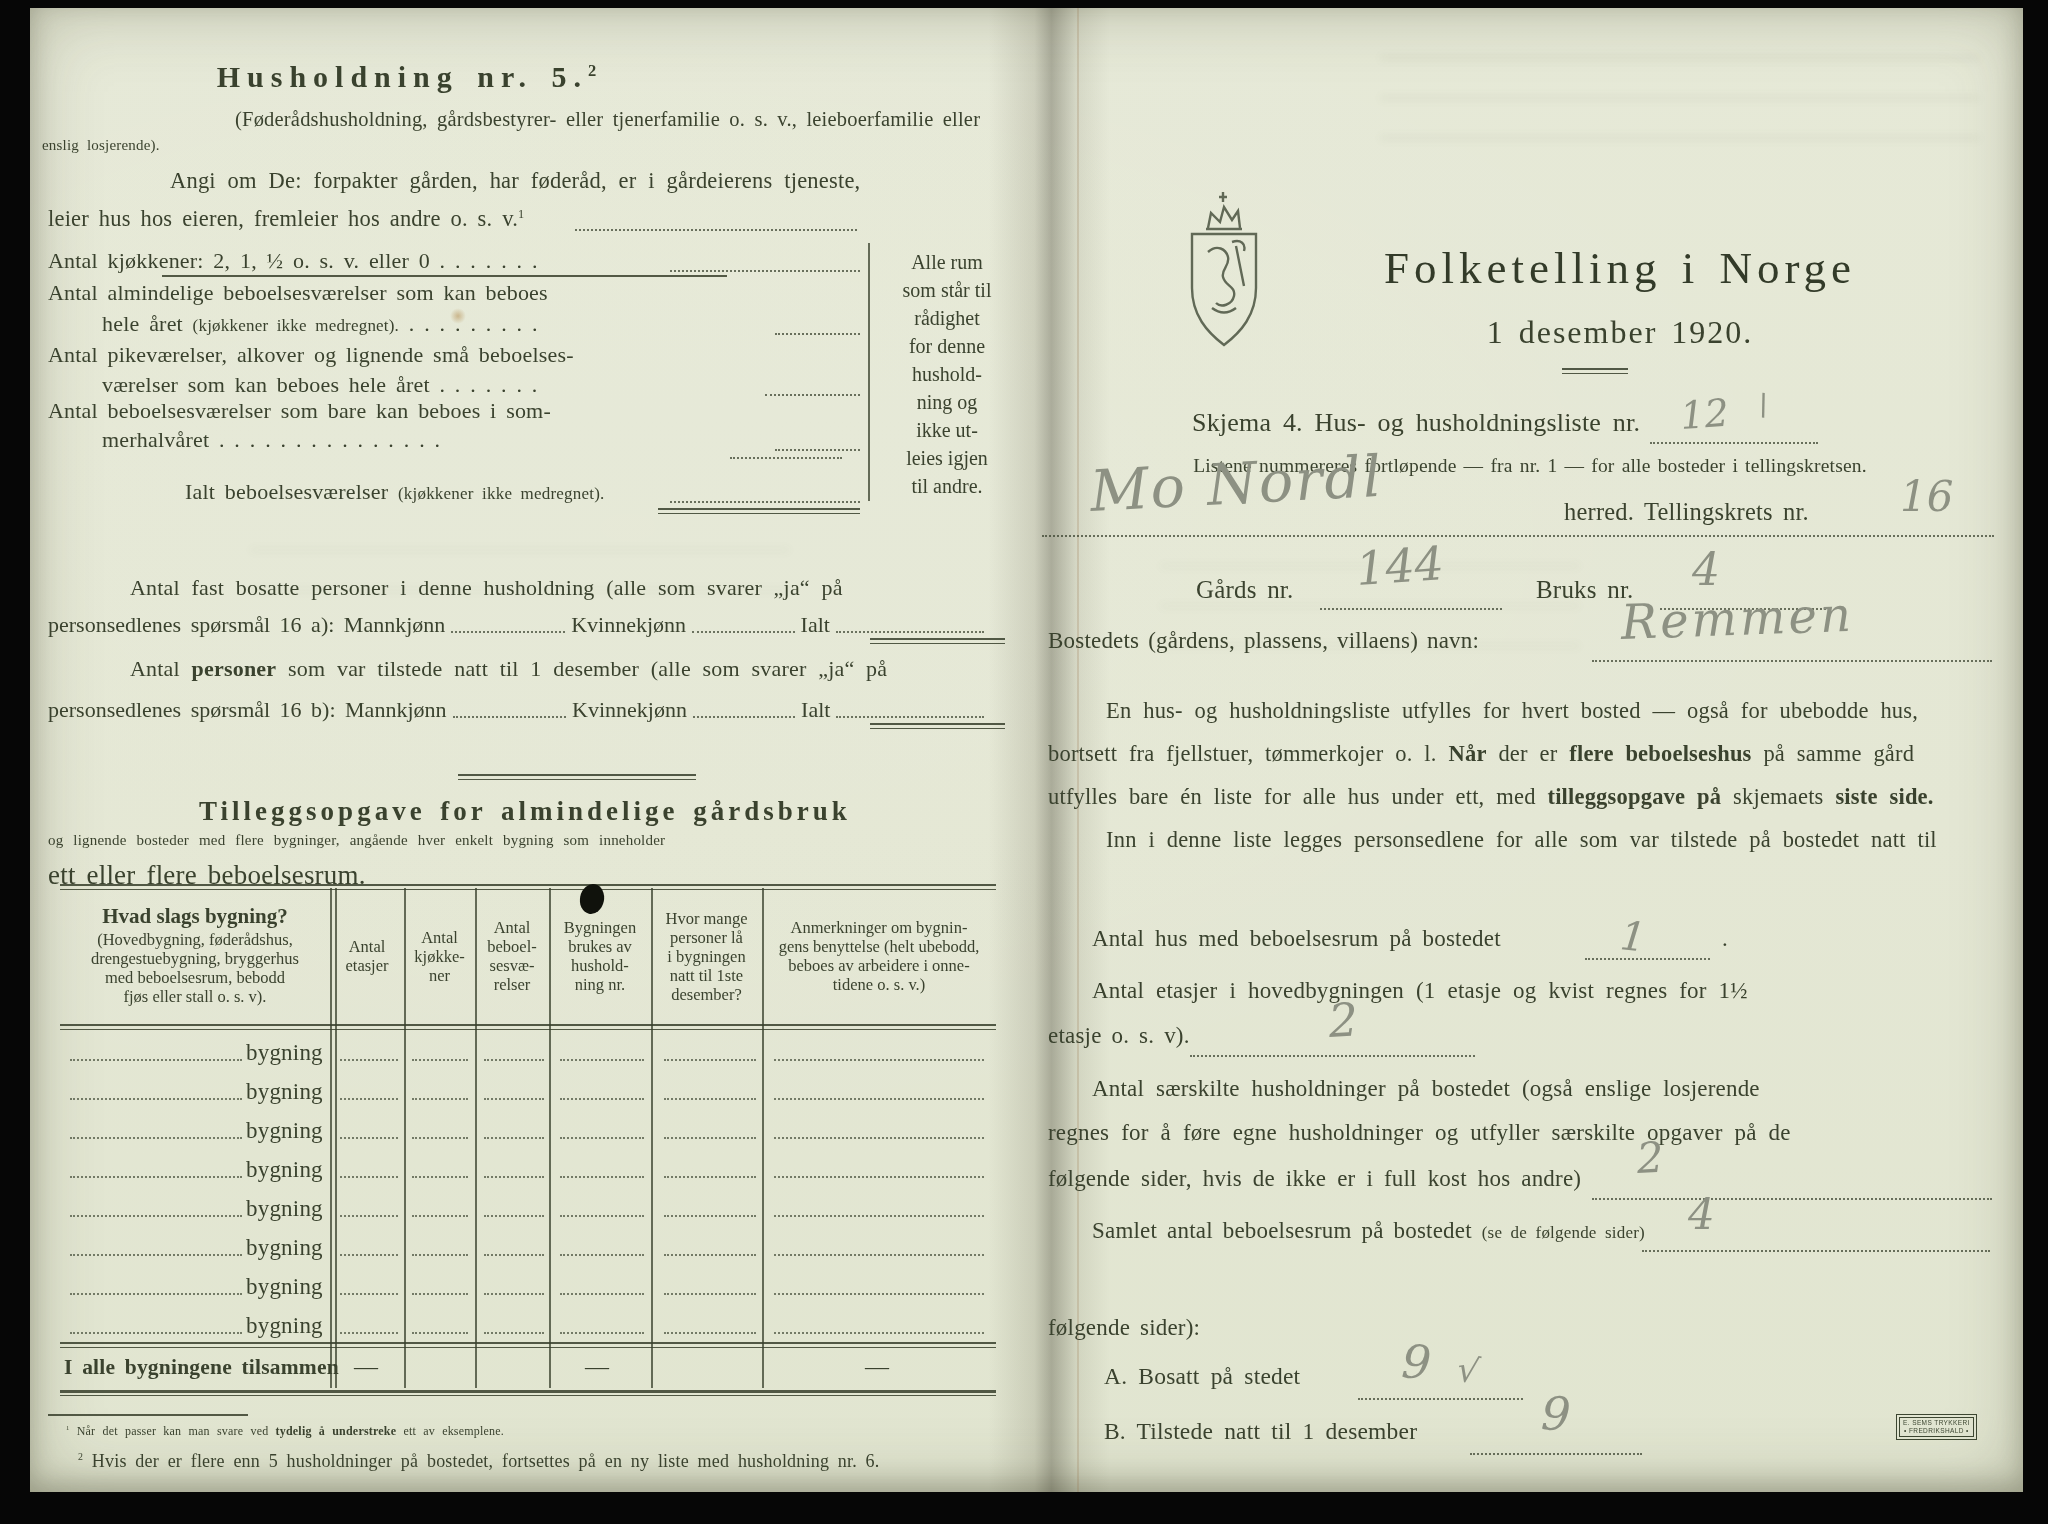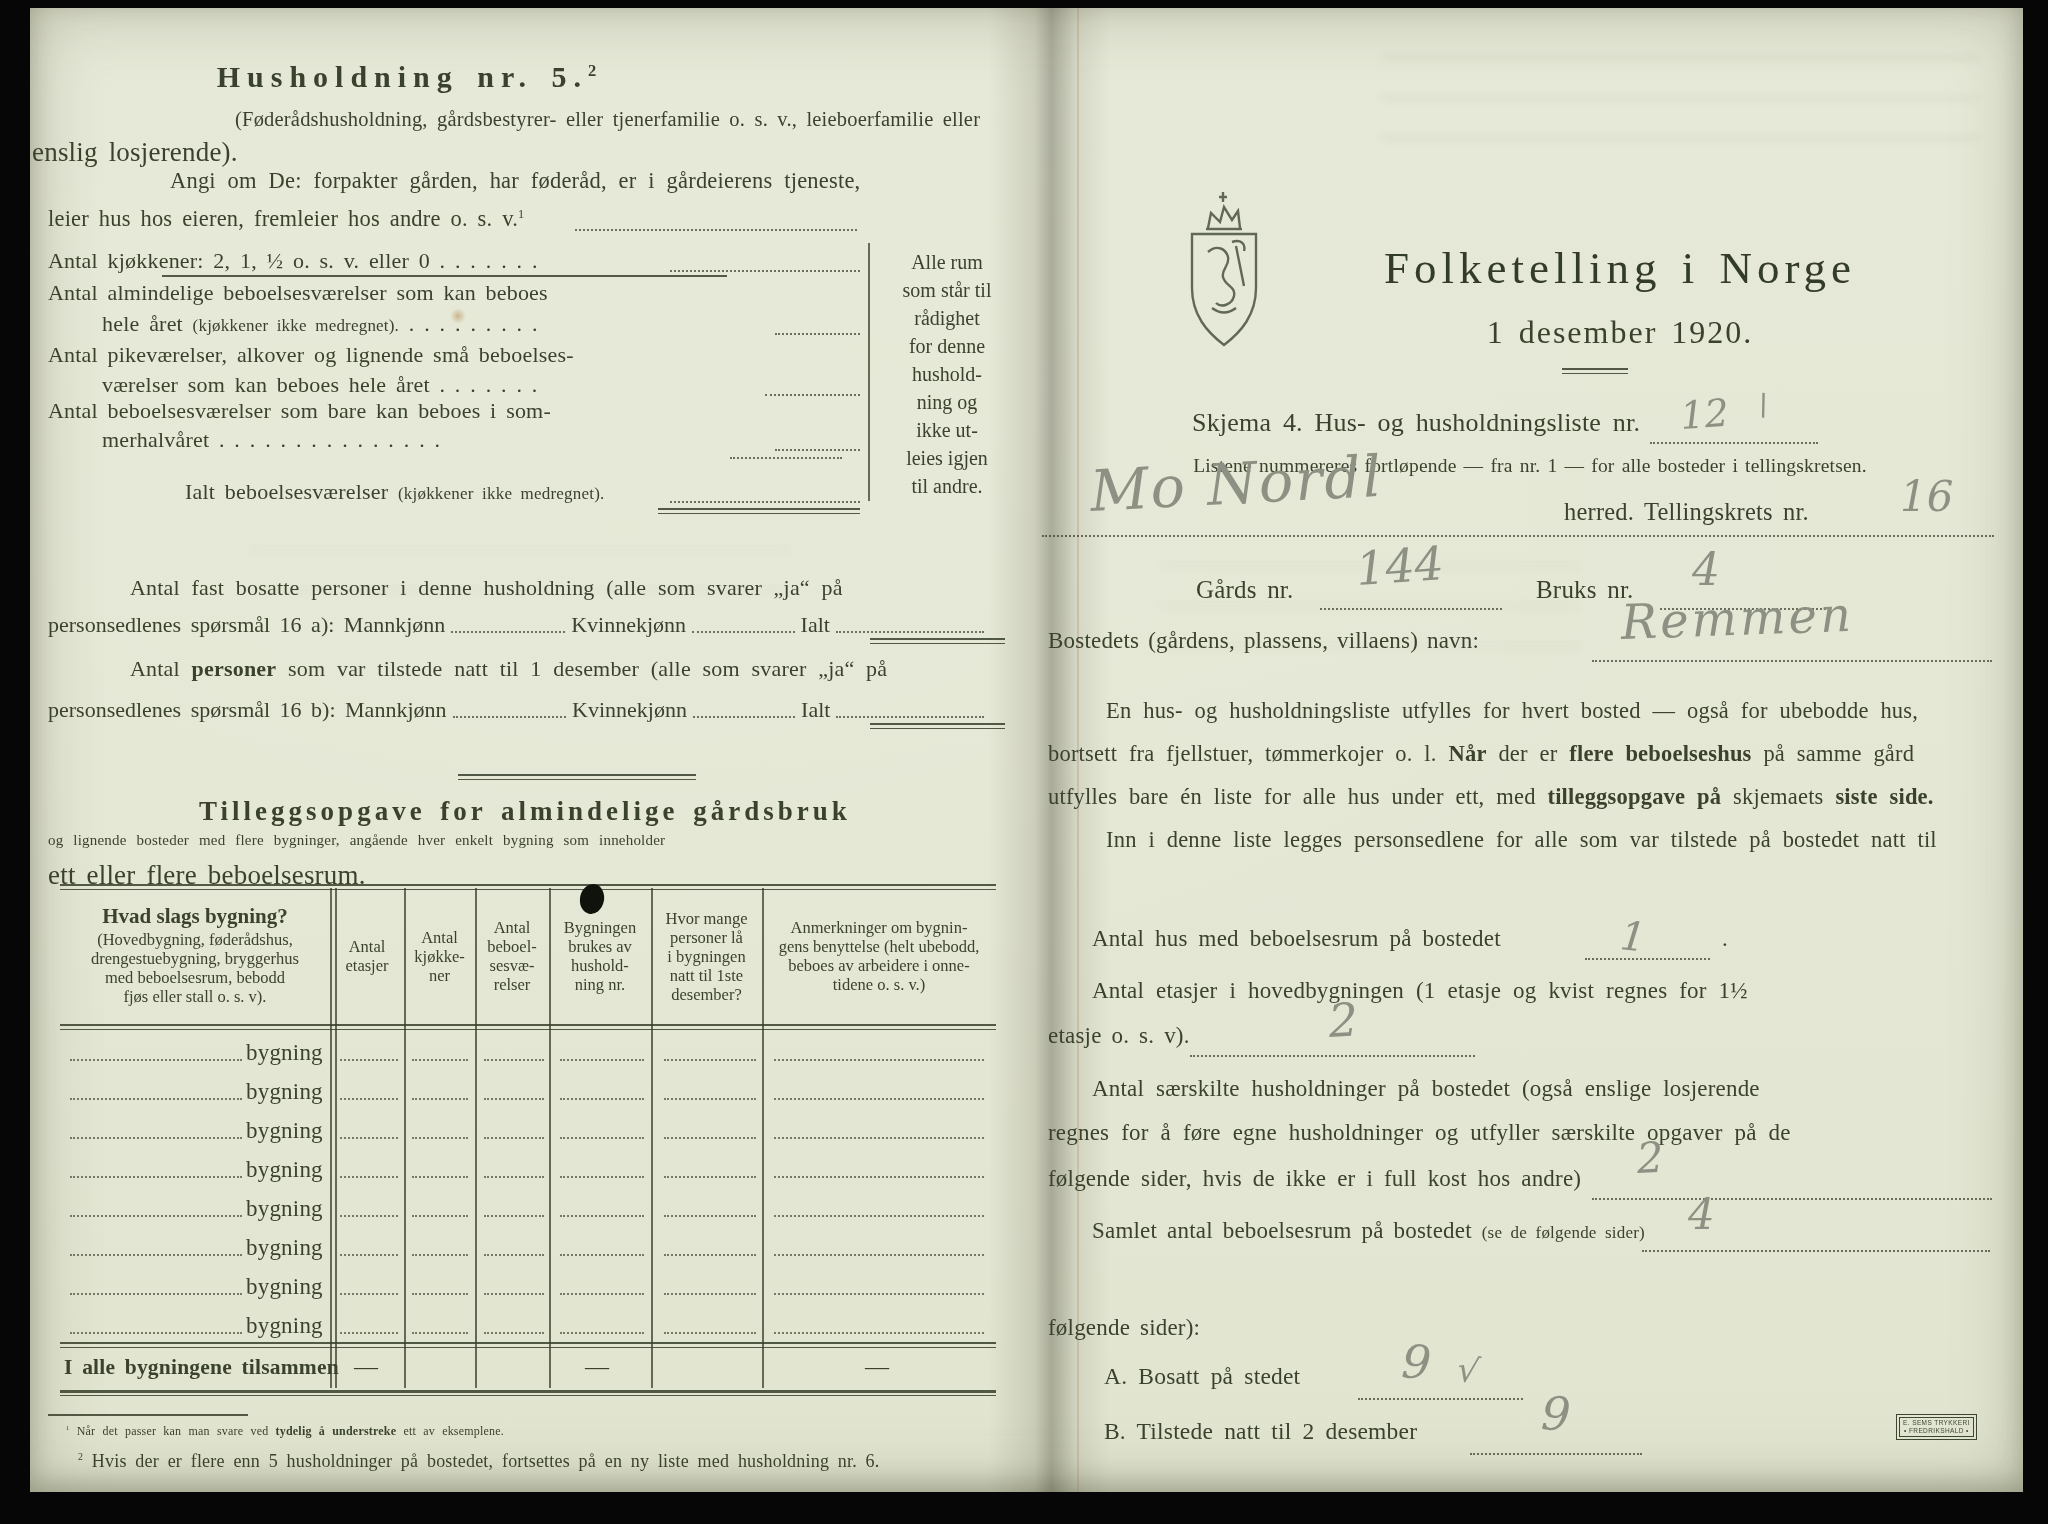--- a/index.html
+++ b/index.html
@@ -63,21 +63,21 @@
  <div id="paper">
   <div id="fold"></div>
   <div id="crease"></div>
 
   <div id="lp">
     <div class="ghost" style="left:220px;top:540px;width:540px;height:60px;opacity:.10"></div>
 
     <div class="t b ctr" style="left:30px;top:52px;width:700px;font-size:30px;letter-spacing:7px"><span>Husholdning nr. 5.</span><sup>2</sup></div>
 
     <div class="t" style="left:205px;top:100px;font-size:20.5px">(Føderådshusholdning, gårdsbestyrer- eller tjenerfamilie o. s. v., leieboerfamilie eller</div>
-    <div class="t" style="left:2px;top:129px;font-size:27px">enslig losjerende).</div>
+    <div class="t" style="left:12px;top:129px;font-size:15px">enslig losjerende).</div>
 
     <div class="t" style="left:140px;top:160px;font-size:22.5px;word-spacing:6px">Angi om De:  forpakter gården, har føderåd, er i gårdeierens tjeneste,</div>
     <div class="t" style="left:18px;top:198px;font-size:22.5px"><span>leier hus hos eieren, fremleier hos andre o. s. v.</span><sup>1</sup></div>
     <div class="dl" style="left:545px;top:221px;width:282px"></div>
 
     <div class="t" style="left:18px;top:240px">Antal kjøkkener: 2, 1, ½ o. s. v. eller 0 .  .  .  .  .  .  .</div>
     <div class="dl" style="left:640px;top:262px;width:190px"></div>
     <div class="rl" style="left:132px;top:267px;width:565px"></div>
 
     <div class="t" style="left:18px;top:272px">Antal almindelige beboelsesværelser som kan beboes</div>
@@ -347,21 +347,21 @@
     <div class="dl" style="left:602px;top:1242px;width:348px"></div>
     <div class="hw" style="left:648px;top:1182px;font-size:42px">4</div>
 
     <div class="t" style="left:8px;top:1307px;font-size:23px">følgende sider):</div>
 
     <div class="t" style="left:64px;top:1355px;font-size:23.5px;word-spacing:5px">A.  Bosatt på stedet</div>
     <div class="dl" style="left:318px;top:1390px;width:165px"></div>
     <div class="hw" style="left:360px;top:1326px;font-size:46px;transform:rotate(4deg)">9</div>
     <div class="hw" style="left:414px;top:1340px;font-size:34px;transform:rotate(10deg)">√</div>
 
-    <div class="t" style="left:64px;top:1410px;font-size:23.5px;word-spacing:5px">B.  Tilstede natt til 2 desember</div>
+    <div class="t" style="left:64px;top:1410px;font-size:23.5px;word-spacing:5px">B.  Tilstede natt til 1 desember</div>
     <div class="dl" style="left:430px;top:1445px;width:172px"></div>
     <div class="hw" style="left:500px;top:1378px;font-size:46px;transform:rotate(3deg)">9</div>
 
     <div id="stamp" style="left:856px;top:1406px">
       <div class="inner">
         <div>E. SEMS TRYKKERI</div>
         <div>• FREDRIKSHALD •</div>
       </div>
     </div>
   </div>

